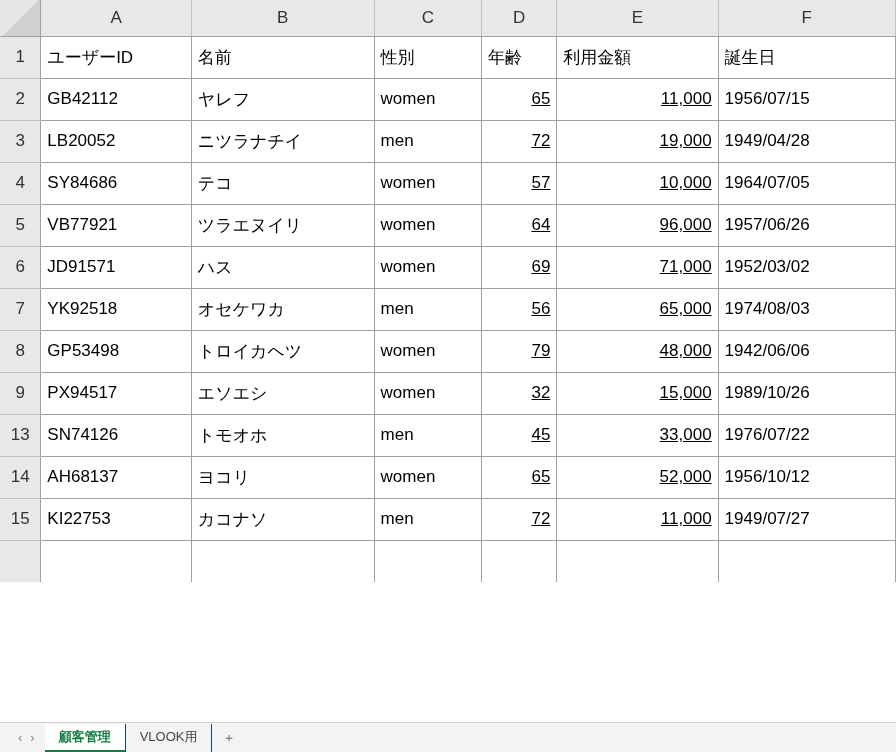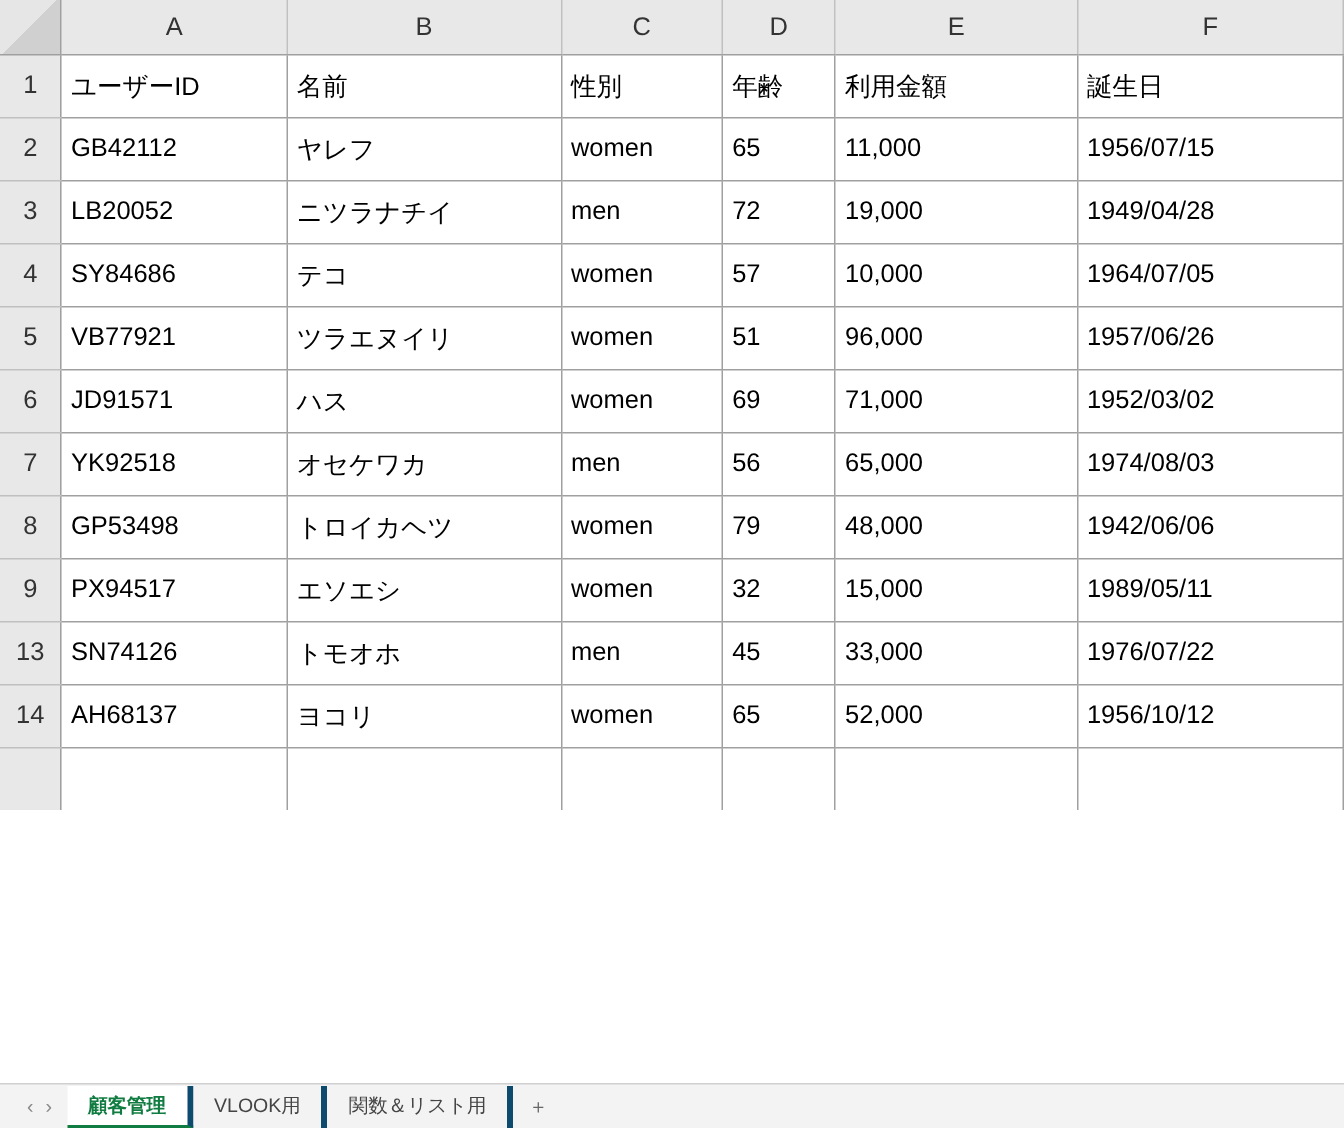--- a/index.html
+++ b/index.html
@@ -49,21 +49,22 @@
     }
     .cell {
       border-right: 1px solid #a0a0a0;
       border-bottom: 1px solid #a0a0a0;
       padding: 4px 6px;
       height: 42px;
       vertical-align: middle;
       white-space: nowrap;
     }
     .cell.right {
-      text-align: left;
+      text-align: right;
+      text-decoration: underline;
     }
     .col-A { width: 140px; }
     .col-B { width: 170px; }
     .col-C { width: 100px; }
     .col-D { width: 70px; }
     .col-E { width: 150px; }
     .col-F { width: 165px; }
     
     .sheet-tabs {
       position: absolute;
@@ -80,21 +81,21 @@
     }
     .nav-arrows {
       display: flex;
       gap: 8px;
       padding: 0 10px;
       color: #888;
     }
     .tab {
       padding: 4px 14px;
       background: #f3f3f3;
-      border-right: 4px solid #0c4a6e;
+      border-right: 1px solid #0c4a6e;
       cursor: pointer;
       color: #444;
     }
     .tab.active {
       background: #ffffff;
       border-bottom: 2px solid #107c41;
       color: #107c41;
       font-weight: bold;
     }
     .tab-add {
@@ -162,21 +163,21 @@
     <td class="cell col-C">women</td>
     <td class="cell col-D right">57</td>
     <td class="cell col-E right">10,000</td>
     <td class="cell col-F">1964/07/05</td>
   </tr>
       <tr>
     <td class="row-header">5</td>
     <td class="cell col-A">VB77921</td>
     <td class="cell col-B">ツラエヌイリ</td>
     <td class="cell col-C">women</td>
-    <td class="cell col-D right">51</td>
+    <td class="cell col-D right">64</td>
     <td class="cell col-E right">96,000</td>
     <td class="cell col-F">1957/06/26</td>
   </tr>
       <tr>
     <td class="row-header">6</td>
     <td class="cell col-A">JD91571</td>
     <td class="cell col-B">ハス</td>
     <td class="cell col-C">women</td>
     <td class="cell col-D right">69</td>
     <td class="cell col-E right">71,000</td>
@@ -200,39 +201,48 @@
     <td class="cell col-E right">48,000</td>
     <td class="cell col-F">1942/06/06</td>
   </tr>
       <tr>
     <td class="row-header">9</td>
     <td class="cell col-A">PX94517</td>
     <td class="cell col-B">エソエシ</td>
     <td class="cell col-C">women</td>
     <td class="cell col-D right">32</td>
     <td class="cell col-E right">15,000</td>
-    <td class="cell col-F">1989/05/11</td>
+    <td class="cell col-F">1989/10/26</td>
   </tr>
       <tr>
     <td class="row-header">13</td>
     <td class="cell col-A">SN74126</td>
     <td class="cell col-B">トモオホ</td>
     <td class="cell col-C">men</td>
     <td class="cell col-D right">45</td>
     <td class="cell col-E right">33,000</td>
     <td class="cell col-F">1976/07/22</td>
   </tr>
       <tr>
     <td class="row-header">14</td>
     <td class="cell col-A">AH68137</td>
     <td class="cell col-B">ヨコリ</td>
     <td class="cell col-C">women</td>
     <td class="cell col-D right">65</td>
     <td class="cell col-E right">52,000</td>
     <td class="cell col-F">1956/10/12</td>
+  </tr>
+      <tr>
+    <td class="row-header">15</td>
+    <td class="cell col-A">KI22753</td>
+    <td class="cell col-B">カコナソ</td>
+    <td class="cell col-C">men</td>
+    <td class="cell col-D right">72</td>
+    <td class="cell col-E right">11,000</td>
+    <td class="cell col-F">1949/07/27</td>
   </tr>
       <tr class="partial-row">
   <td class="row-header"></td>
   <td class="cell col-A"></td>
   <td class="cell col-B"></td>
   <td class="cell col-C"></td>
   <td class="cell col-D"></td>
   <td class="cell col-E"></td>
   <td class="cell col-F"></td>
 </tr>
@@ -240,16 +250,15 @@
 </table>
 
 <div class="sheet-tabs">
   <div class="nav-arrows">
     <span>‹</span>
     <span>›</span>
   </div>
   <div id="tabs-container" style="display:flex;">
       <div class="tab active">顧客管理</div>
       <div class="tab">VLOOK用</div>
-      <div class="tab">関数＆リスト用</div>
     </div>
   <div class="tab-add">＋</div>
 </div>
 
 </body></html>

